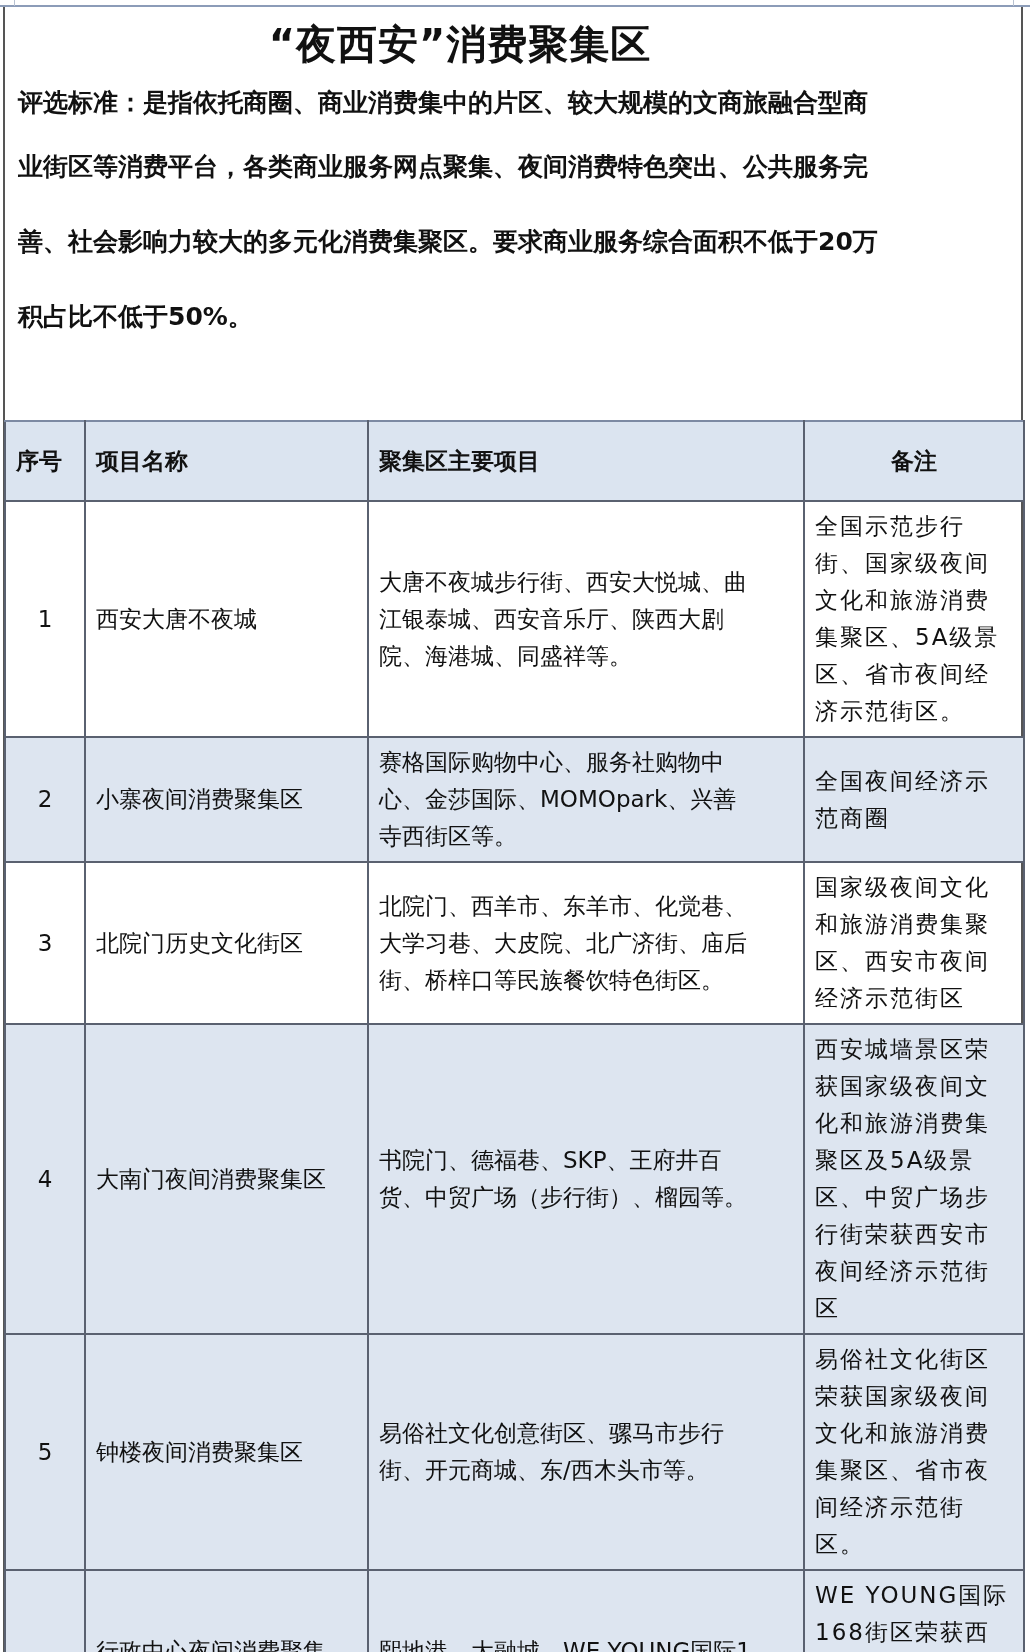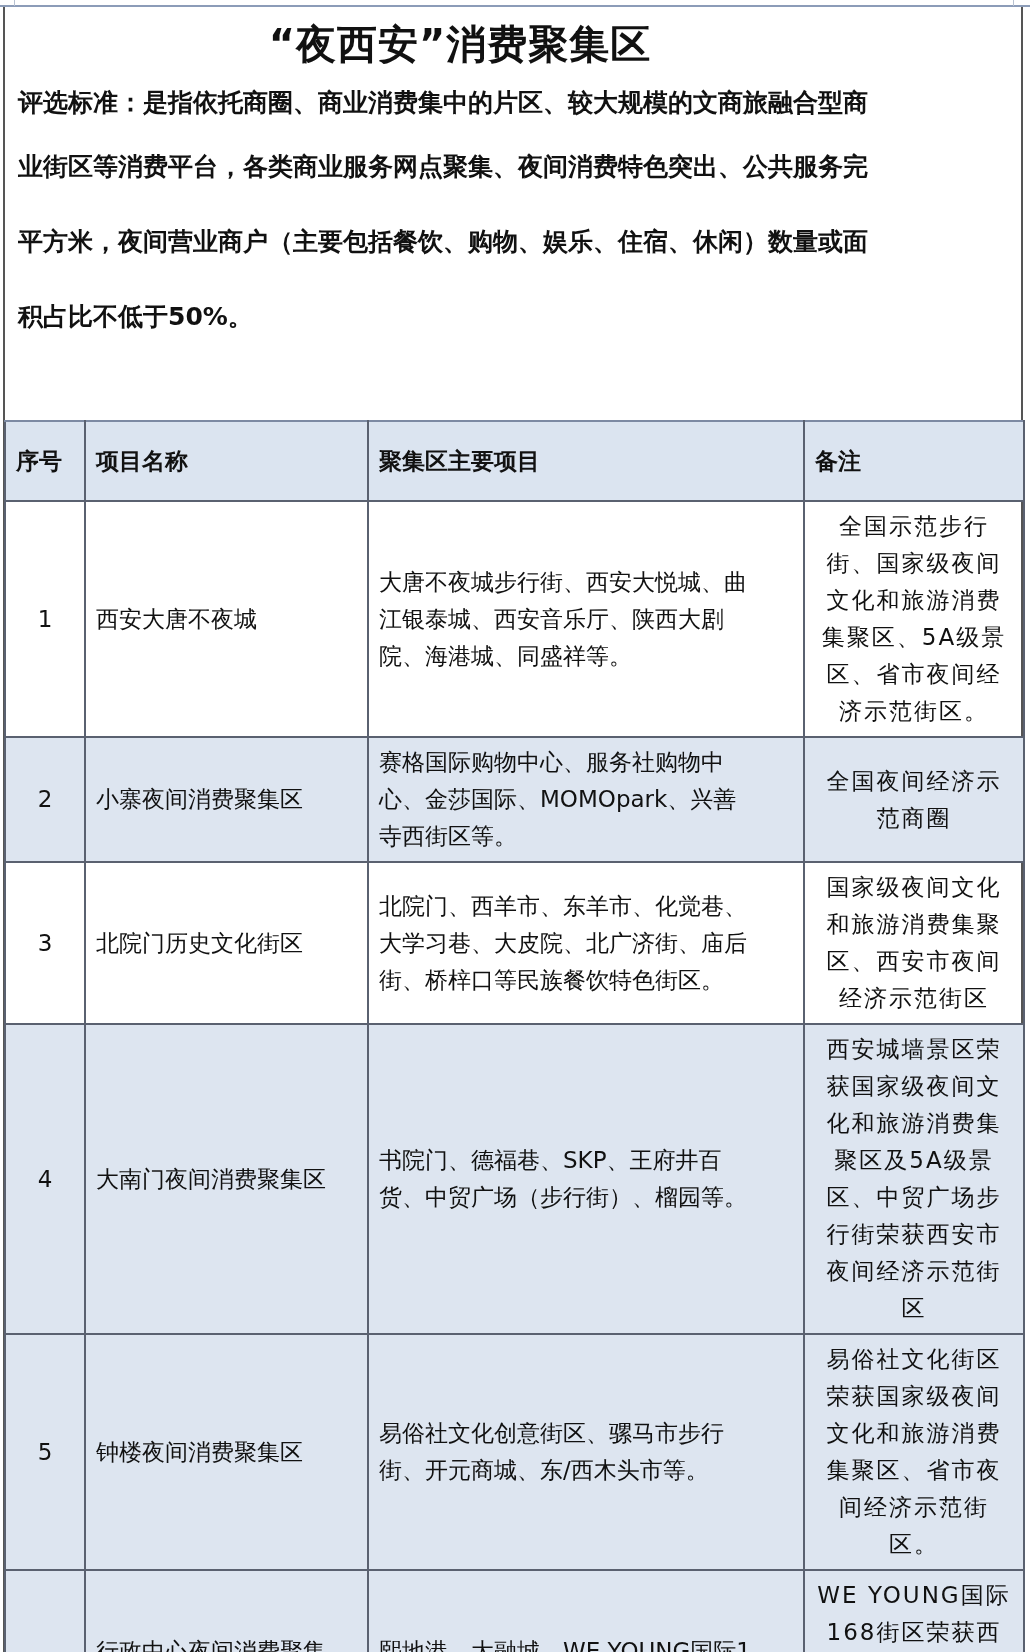--- a/index.html
+++ b/index.html
@@ -37,24 +37,24 @@
     font-size: 23px;
   }
   table.grid td, table.grid th {
     border: 2px solid #5a6170; padding: 6px 10px; vertical-align: middle;
     line-height: 37px;
   }
   table.grid tr:first-child th { border-top: 2px solid #7d8aa3; }
   table.grid th {
     background: #dbe4f0; font-weight: bold; text-align: left; height: 66px; font-size: 23px;
   }
-  table.grid th.c-remark { text-align: left; }
+  table.grid th.c-remark { text-align: center; }
   table.grid td.c-idx { text-align: center; padding: 0; }
   .shade td { background: #dde5f0; }
-  .remark { letter-spacing: 2px; white-space: pre-line; padding-left: 10px; padding-right: 6px; text-align: center; }
+  .remark { letter-spacing: 2px; white-space: pre-line; padding-left: 10px; padding-right: 6px; }
   .items { white-space: pre-line; }
   .name { white-space: pre-line; margin-left: 20px; }
   .r1 td { height: 220px; }
   .r2 td { height: 111px; }
   .r3 td { height: 146px; }
   .r4 td { height: 296px; }
   .r5 td { height: 220px; }
   .r6 td { height: 150px; }
 </style>
 </head>
@@ -63,21 +63,21 @@
 <div class="topline"></div>
 <div class="topline-tick-left"></div>
 <div class="topline-tick-right"></div>
 <div class="frame"></div>
 
 <div class="title">“夜西安”消费聚集区</div>
 
 <div class="intro">
   <span class="ln ln1">评选标准：是指依托商圈、商业消费集中的片区、较大规模的文商旅融合型商</span>
   <span class="ln">业街区等消费平台，各类商业服务网点聚集、夜间消费特色突出、公共服务完</span>
-  <span class="ln">平方米，夜间营业商户（主要包括餐饮、购物、娱乐、住宿、休闲）数量或面</span>
+  <span class="ln">善、社会影响力较大的多元化消费集聚区。要求商业服务综合面积不低于20万</span>
   <span class="ln">积占比不低于50%。</span>
 </div>
 
 <table class="grid">
   <colgroup>
     <col style="width:80px">
     <col style="width:283px">
     <col style="width:436px">
     <col style="width:220px">
   </colgroup>

